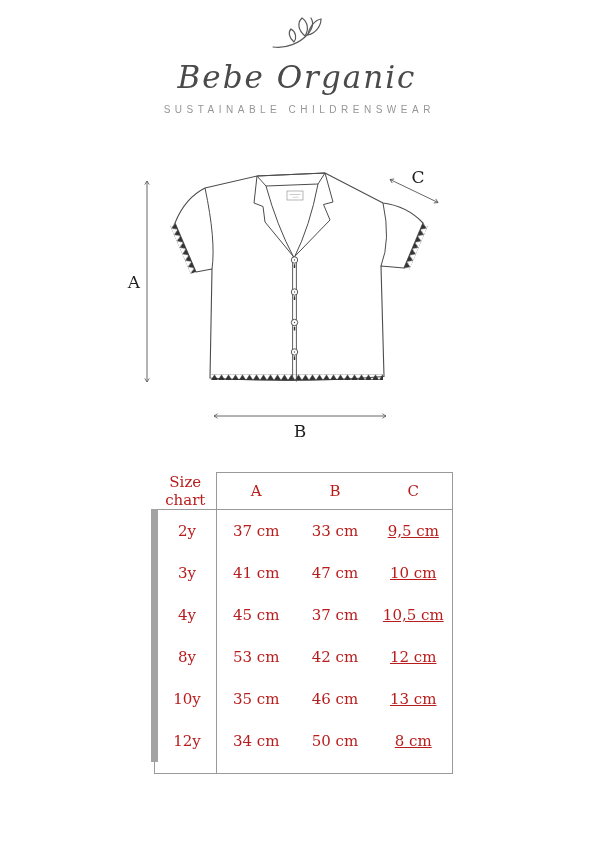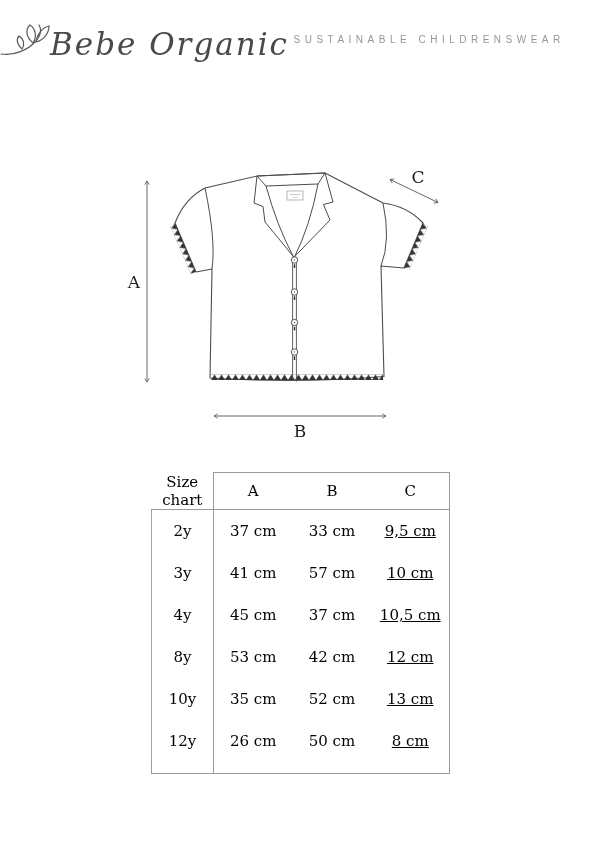--- a/index.html
+++ b/index.html
@@ -5,56 +5,57 @@
   html,body { margin:0; padding:0; background:#ffffff; }
   .page {
     position:relative; width:600px; height:849px;
     background:#ffffff; overflow:hidden;
     font-family:"DejaVu Serif", serif; color:#1e1e1e;
   }
 
   
   .logo {
     position:absolute; top:16px; left:0; width:594px;
-    display:flex; flex-direction:row; align-items:center;
+    display:flex; flex-direction:column; align-items:center;justify-content:center;
   }
   .logo svg { display:block; }
   .brand-name {
     margin-top:10px;
     font-family:"DejaVu Serif", serif; font-style:italic;
     font-size:31px; letter-spacing:2px; color:#4a4a4a;
     white-space:nowrap;
   }
   .tagline {
+    margin-top:9px;
     font-family:"Liberation Sans", sans-serif;
     font-size:10px; letter-spacing:4.5px; color:#969696;
     white-space:nowrap; text-indent:4.5px;
   }
 
   
   .diagram { position:absolute; left:0; top:0; width:600px; height:849px; z-index:0; }
   .mlabel { font-family:"DejaVu Serif", serif; font-size:17px; fill:#1e1e1e; }
 
   
   table.size-chart {
     position:absolute; left:151px; top:472px; width:298px; z-index:1;
     border-collapse:collapse; table-layout:fixed;
-    font-family:"DejaVu Serif", serif; font-size:15px; color:#000000;
+    font-family:"DejaVu Serif", serif; font-size:15px; color:#b91c1c;
   }
   .size-chart th, .size-chart td {
     font-weight:normal; text-align:center; vertical-align:middle; padding:0;
   }
   .size-chart thead th { height:36px; }
   .size-chart tbody td { height:42px; }
   .size-chart tr.spacer td { height:11px; }
 
   .size-chart th.corner { border-right:1px solid #9a9a9a; border-bottom:1px solid #9a9a9a; line-height:1.2; }
   .size-chart th.colh   { border-top:1px solid #9a9a9a;  border-bottom:1px solid #9a9a9a; }
   .size-chart th.colh.last { border-right:1px solid #9a9a9a; }
-  .size-chart td.sizecol { border-left:1px solid #a3a3a3; border-right:1px solid #9a9a9a; }
+  .size-chart td.sizecol { border-left:7px solid #a3a3a3; border-right:1px solid #9a9a9a; }
   .size-chart td.valc    { border-right:1px solid #9a9a9a;text-decoration:underline; }
   .size-chart tr.spacer td { border-bottom:1px solid #9a9a9a; }
   .size-chart tr.spacer td.sizecol { border-left:1px solid #9a9a9a; border-right:1px solid #9a9a9a; }
   .size-chart tr.spacer td.valc { border-right:1px solid #9a9a9a; }
 </style>
 </head>
 <body>
 
 <div class="page">
 
@@ -173,44 +174,44 @@
     <tbody>
       <tr>
         <td class="sizecol">2y</td>
         <td>37 cm</td>
         <td>33 cm</td>
         <td class="valc">9,5 cm</td>
       </tr>
       <tr>
         <td class="sizecol">3y</td>
         <td>41 cm</td>
-        <td>57 cm</td>
+        <td>47 cm</td>
         <td class="valc">10 cm</td>
       </tr>
       <tr>
         <td class="sizecol">4y</td>
         <td>45 cm</td>
         <td>37 cm</td>
         <td class="valc">10,5 cm</td>
       </tr>
       <tr>
         <td class="sizecol">8y</td>
         <td>53 cm</td>
         <td>42 cm</td>
         <td class="valc">12 cm</td>
       </tr>
       <tr>
         <td class="sizecol">10y</td>
         <td>35 cm</td>
-        <td>52 cm</td>
+        <td>46 cm</td>
         <td class="valc">13 cm</td>
       </tr>
       <tr>
         <td class="sizecol">12y</td>
-        <td>26 cm</td>
+        <td>34 cm</td>
         <td>50 cm</td>
         <td class="valc">8 cm</td>
       </tr>
       <tr class="spacer">
         <td class="sizecol"></td>
         <td></td>
         <td></td>
         <td class="valc"></td>
       </tr>
     </tbody>

